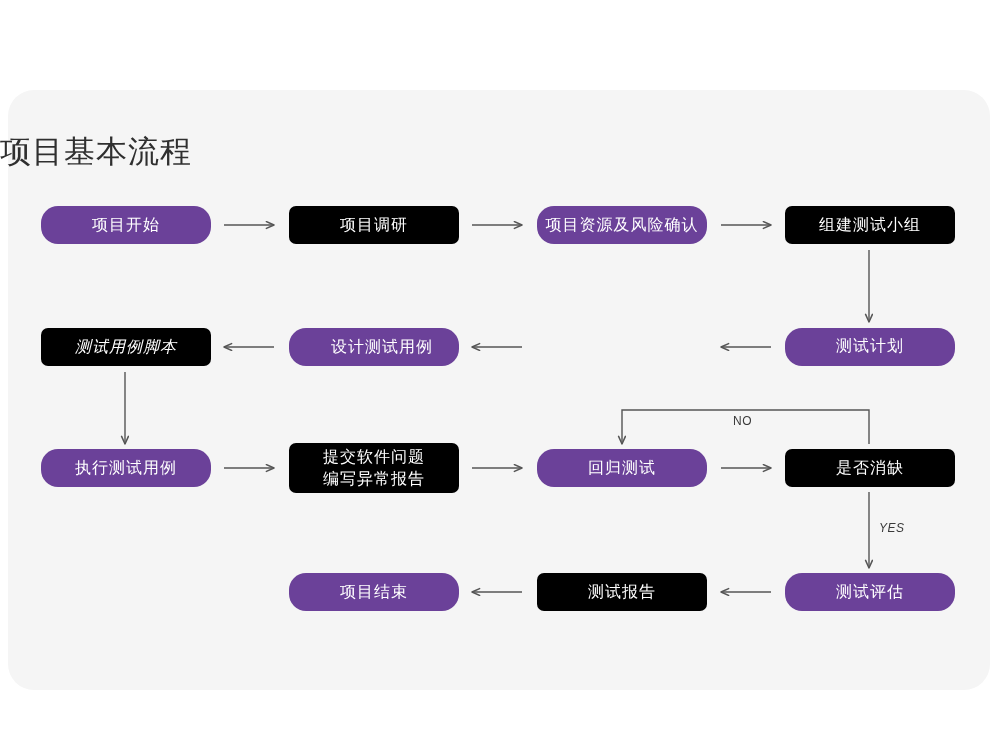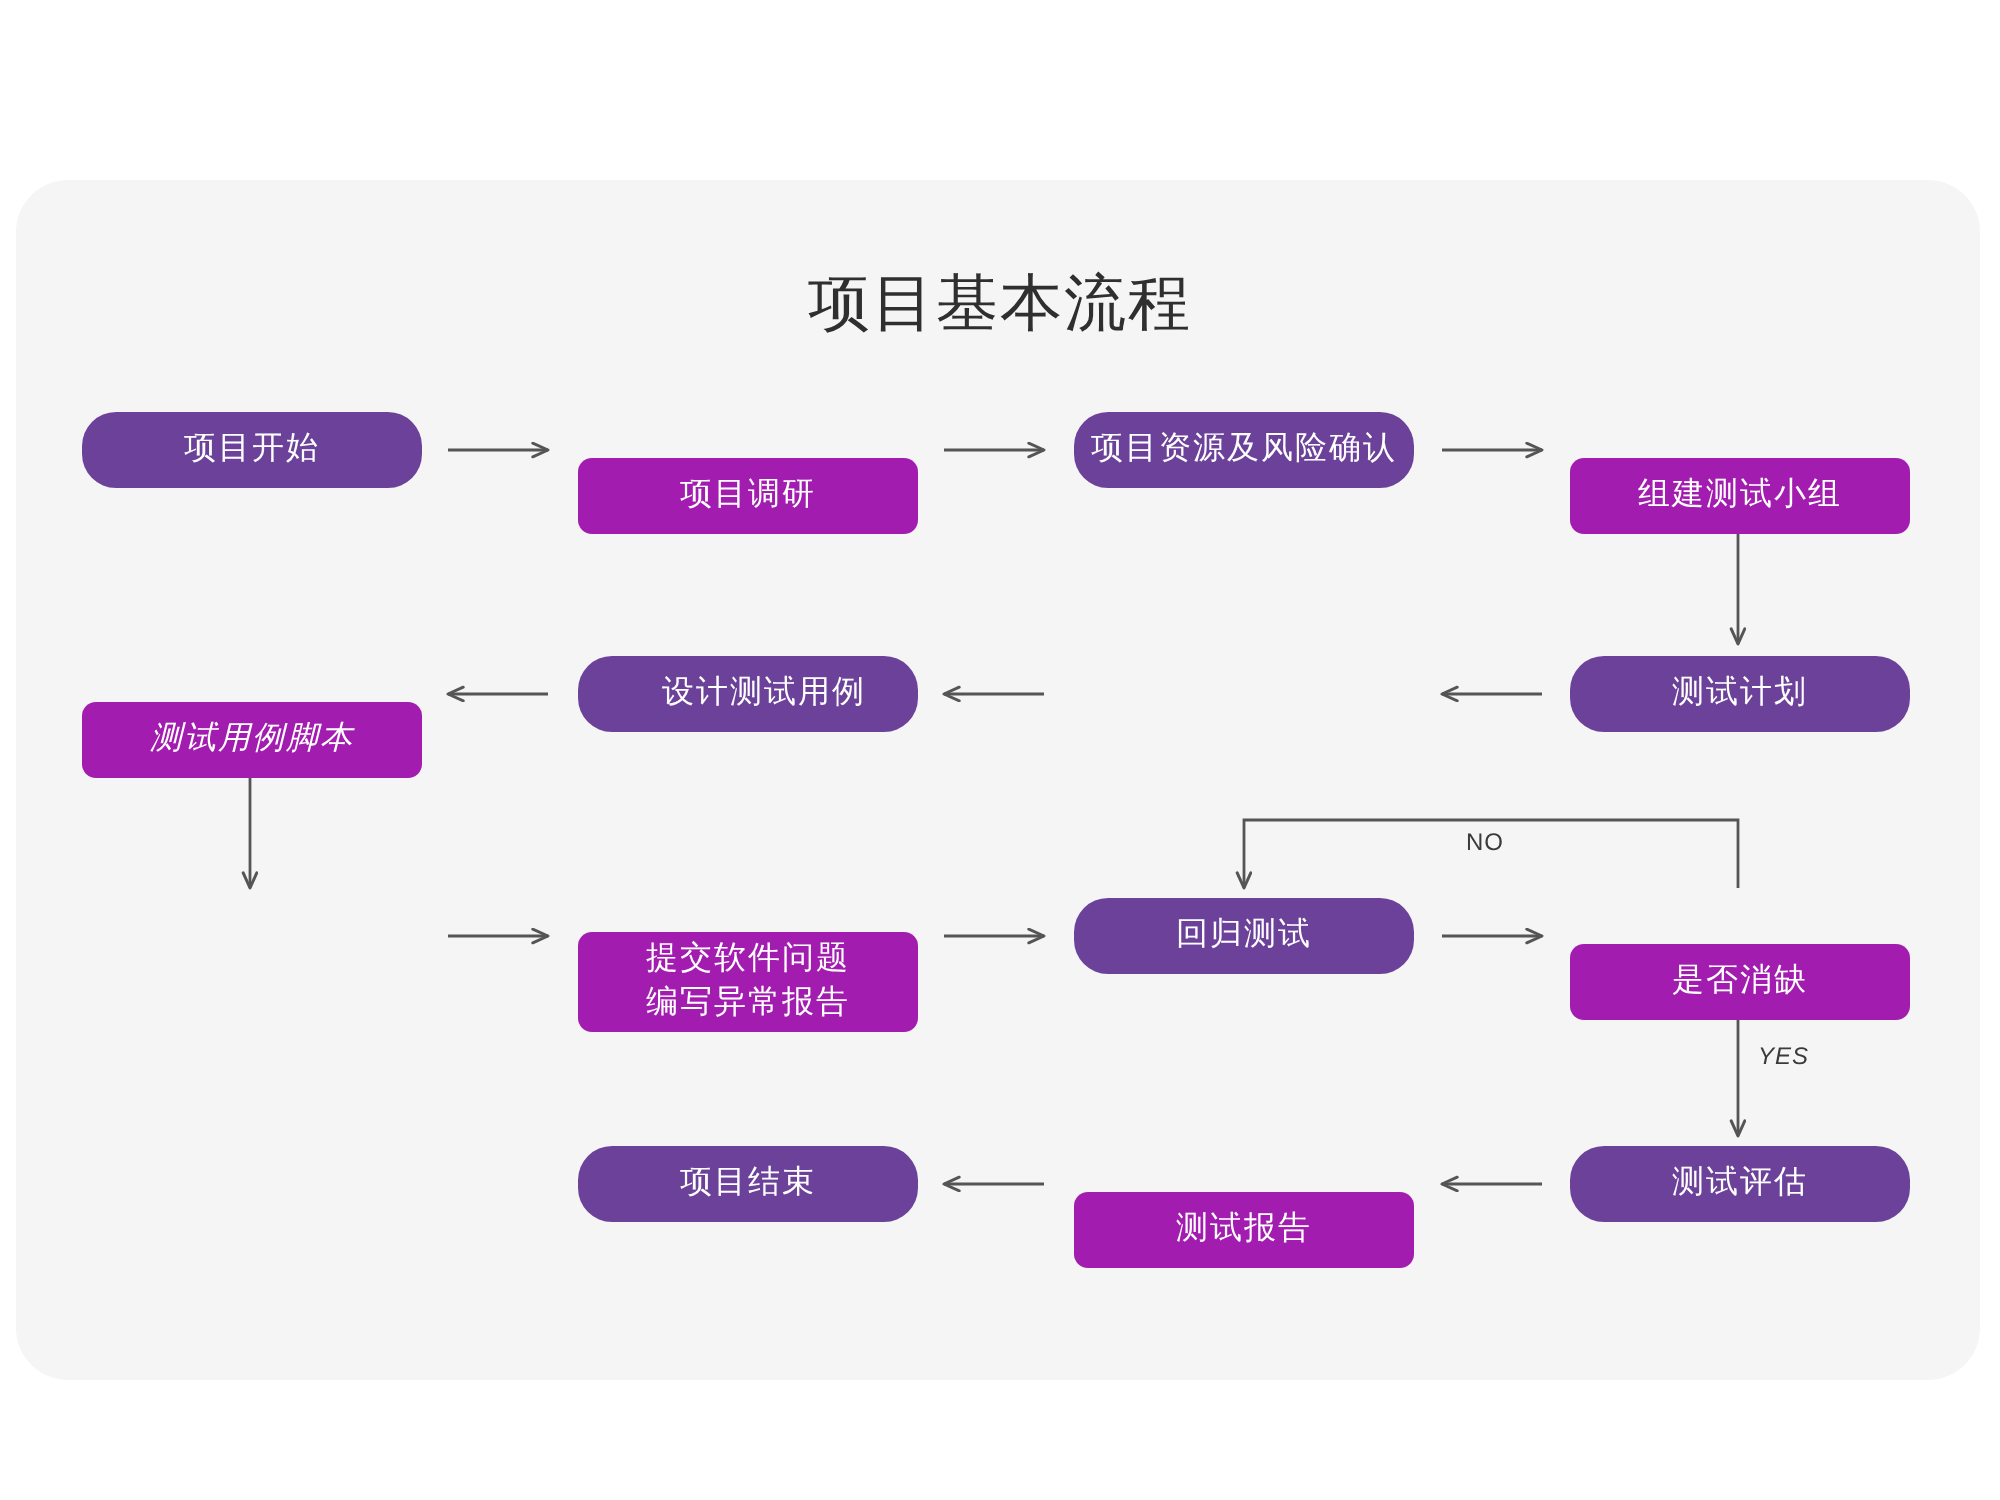--- a/index.html
+++ b/index.html
@@ -25,21 +25,21 @@
     width: 982px;
     height: 600px;
     background: #f5f5f5;
     border-radius: 26px;
   }
   .title {
     position: absolute;
     left: 0;
     top: 132px;
     width: 1000px;
-    text-align: center;
+    text-align: left;
     font-size: 31px;
     color: #2f2f2f;
     letter-spacing: 1px;
     font-weight: 400;
     line-height: 40px;
   }
   .node {
     position: absolute;
     box-sizing: border-box;
     border-radius: 7px;
@@ -47,21 +47,21 @@
     align-items: center;
     justify-content: center;
     text-align: center;
     font-size: 16px;
     line-height: 22px;
     color: #ffffff;
     letter-spacing: 1px;
     white-space: pre-line;
   }
   .node.purple { background: #6b4199; border-radius: 17px; }
-  .node.gray   { background: #a21caf; margin-top: 23px; }
+  .node.gray   { background: #000000; }
 
   svg.links {
     position: absolute;
     left: 0;
     top: 0;
     width: 1000px;
     height: 750px;
     overflow: visible;
   }
   .edge-label {
@@ -115,20 +115,21 @@
 
   <div class="node purple" style="left:41px;  top:206px; width:170px; height:38px;">项目开始</div>
   <div class="node gray" style="left:289px; top:206px; width:170px; height:38px;">项目调研</div>
   <div class="node purple" style="left:537px; top:206px; width:170px; height:38px;">项目资源及风险确认</div>
   <div class="node gray" style="left:785px; top:206px; width:170px; height:38px;">组建测试小组</div>
 
   <div class="node gray" style="left:41px;  top:328px; width:170px; height:38px;font-style:italic;">测试用例脚本</div>
   <div class="node purple" style="left:289px; top:328px; width:170px; height:38px;padding-left:16px;">设计测试用例</div>
   <div class="node purple" style="left:785px; top:328px; width:170px; height:38px;font-family:Liberation Mono, monospace;">测试计划</div>
 
+  <div class="node purple" style="left:41px;  top:449px; width:170px; height:38px;">执行测试用例</div>
   <div class="node purple" style="left:537px; top:449px; width:170px; height:38px;">回归测试</div>
   <div class="node gray" style="left:289px; top:443px; width:170px; height:50px;">提交软件问题
 编写异常报告</div>
   <div class="node gray" style="left:785px; top:449px; width:170px; height:38px;">是否消缺</div>
 
   <div class="node purple" style="left:289px; top:573px; width:170px; height:38px;">项目结束</div>
   <div class="node gray" style="left:537px; top:573px; width:170px; height:38px;">测试报告</div>
   <div class="node purple" style="left:785px; top:573px; width:170px; height:38px;">测试评估</div>
 
   <div class="edge-label" style="left:733px; top:414px;">NO</div>

